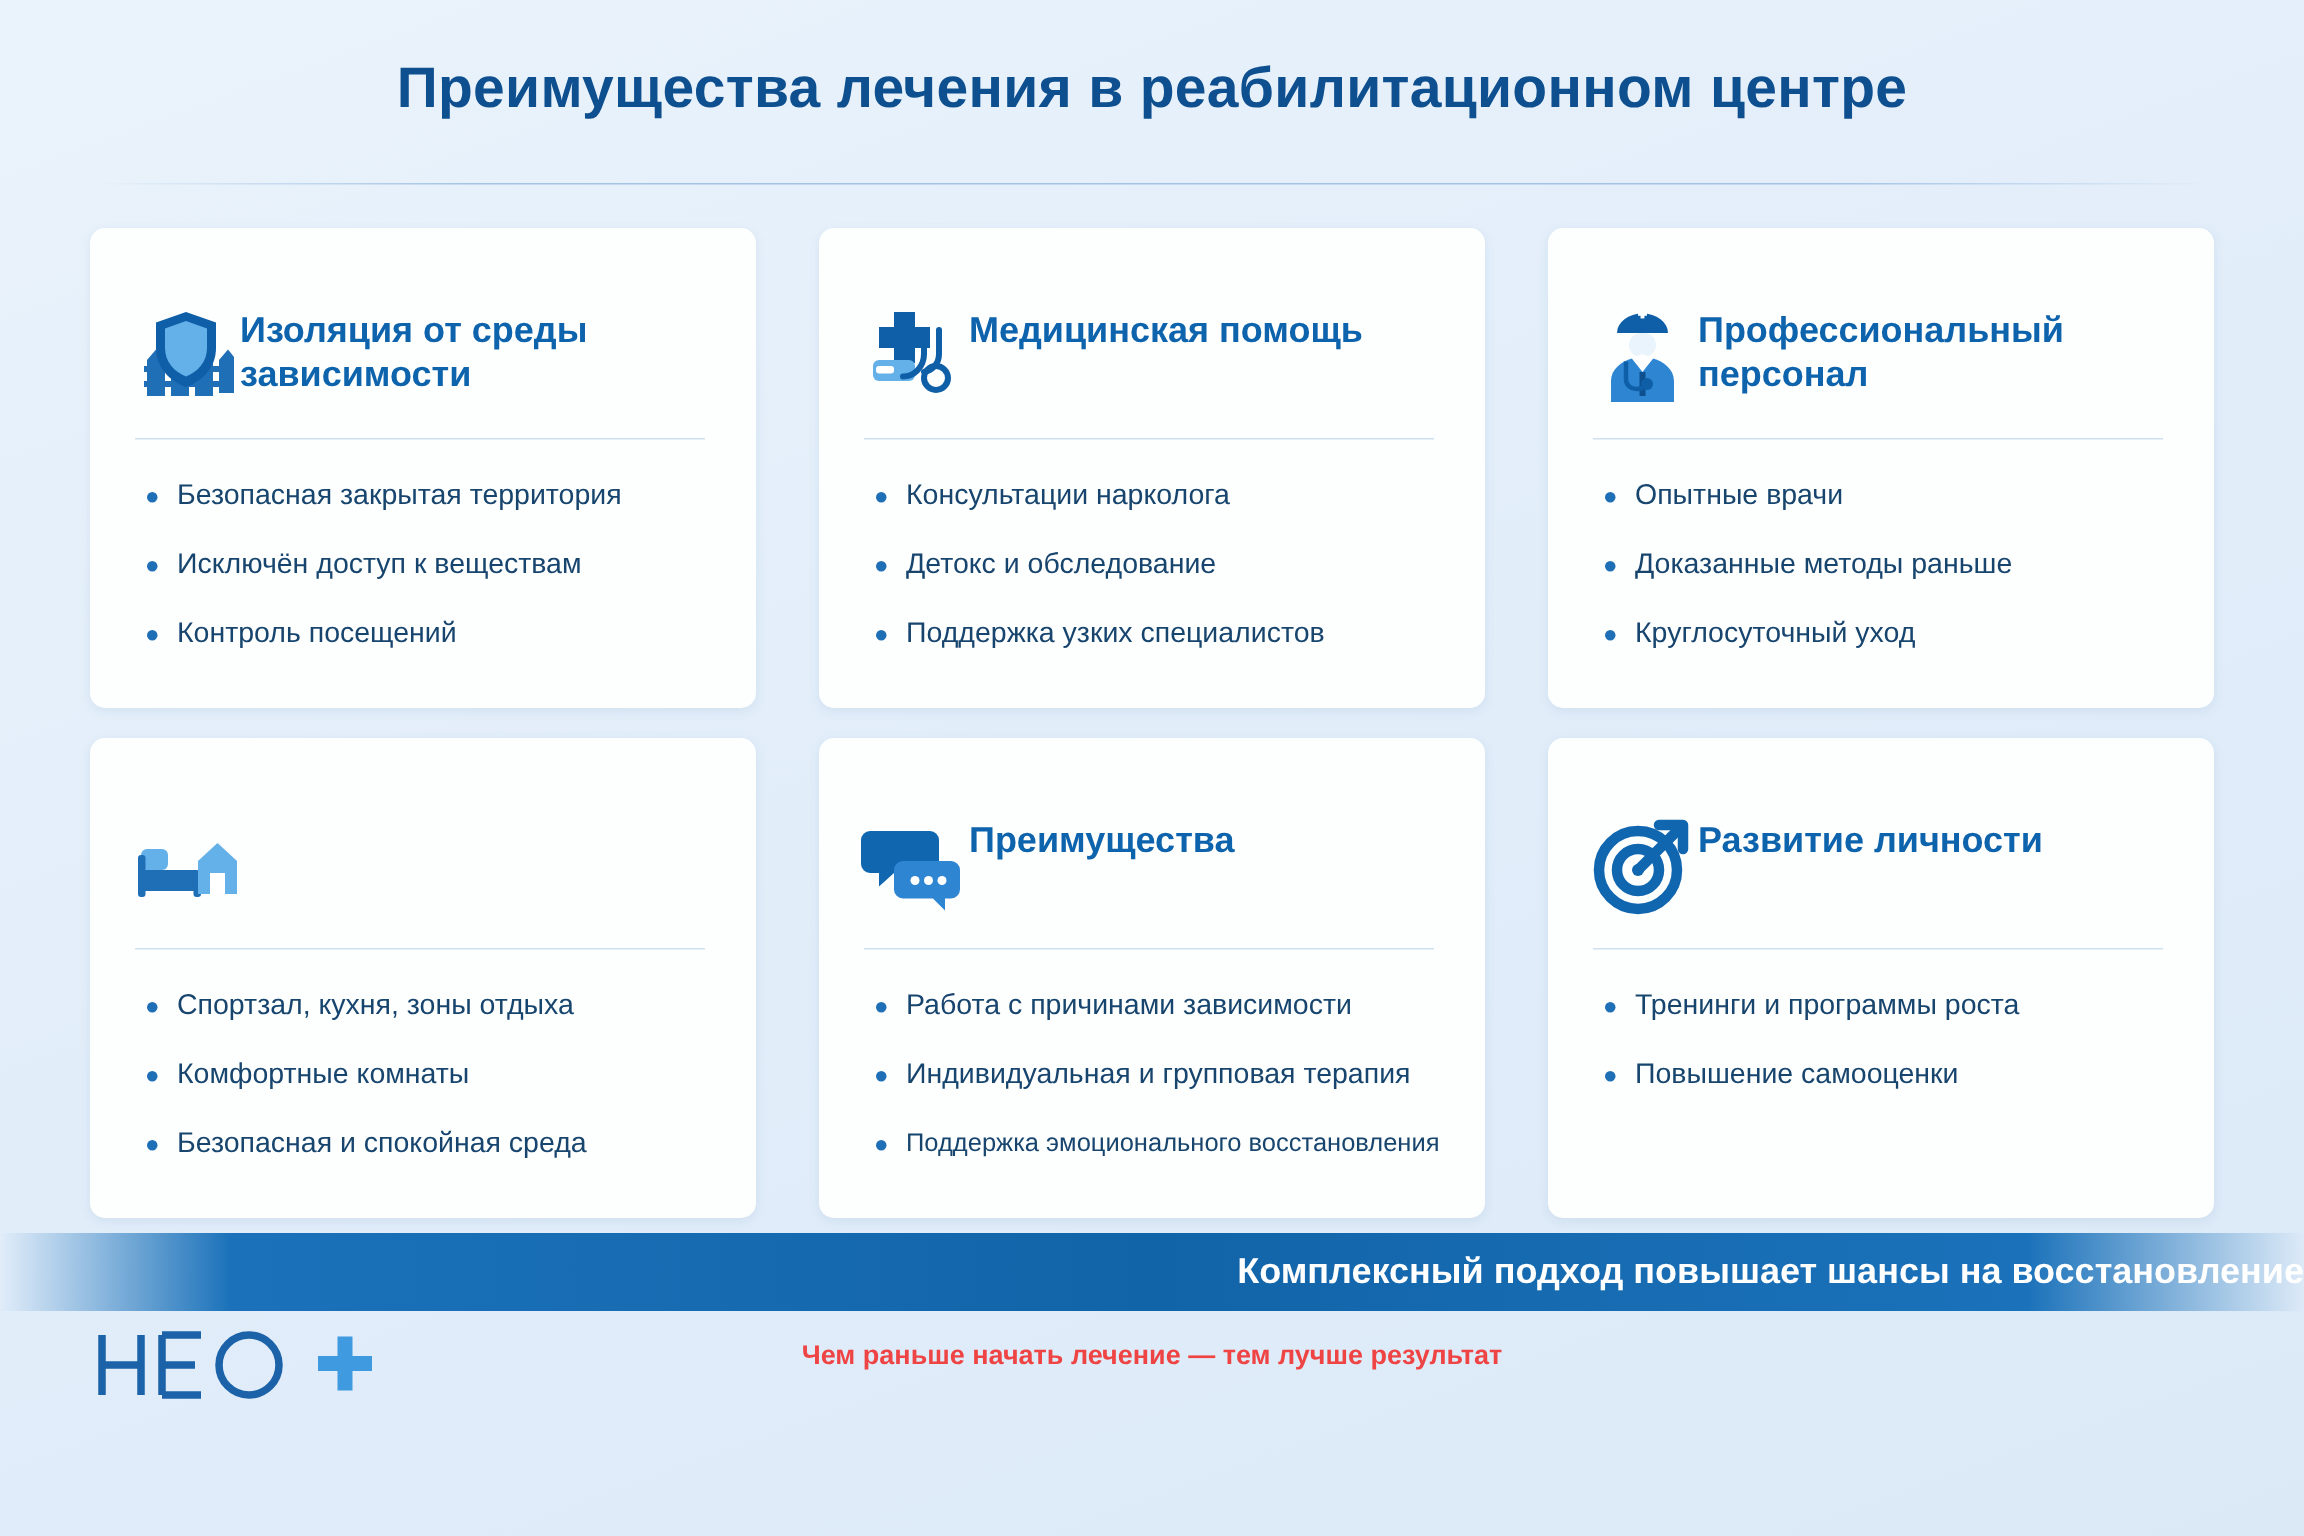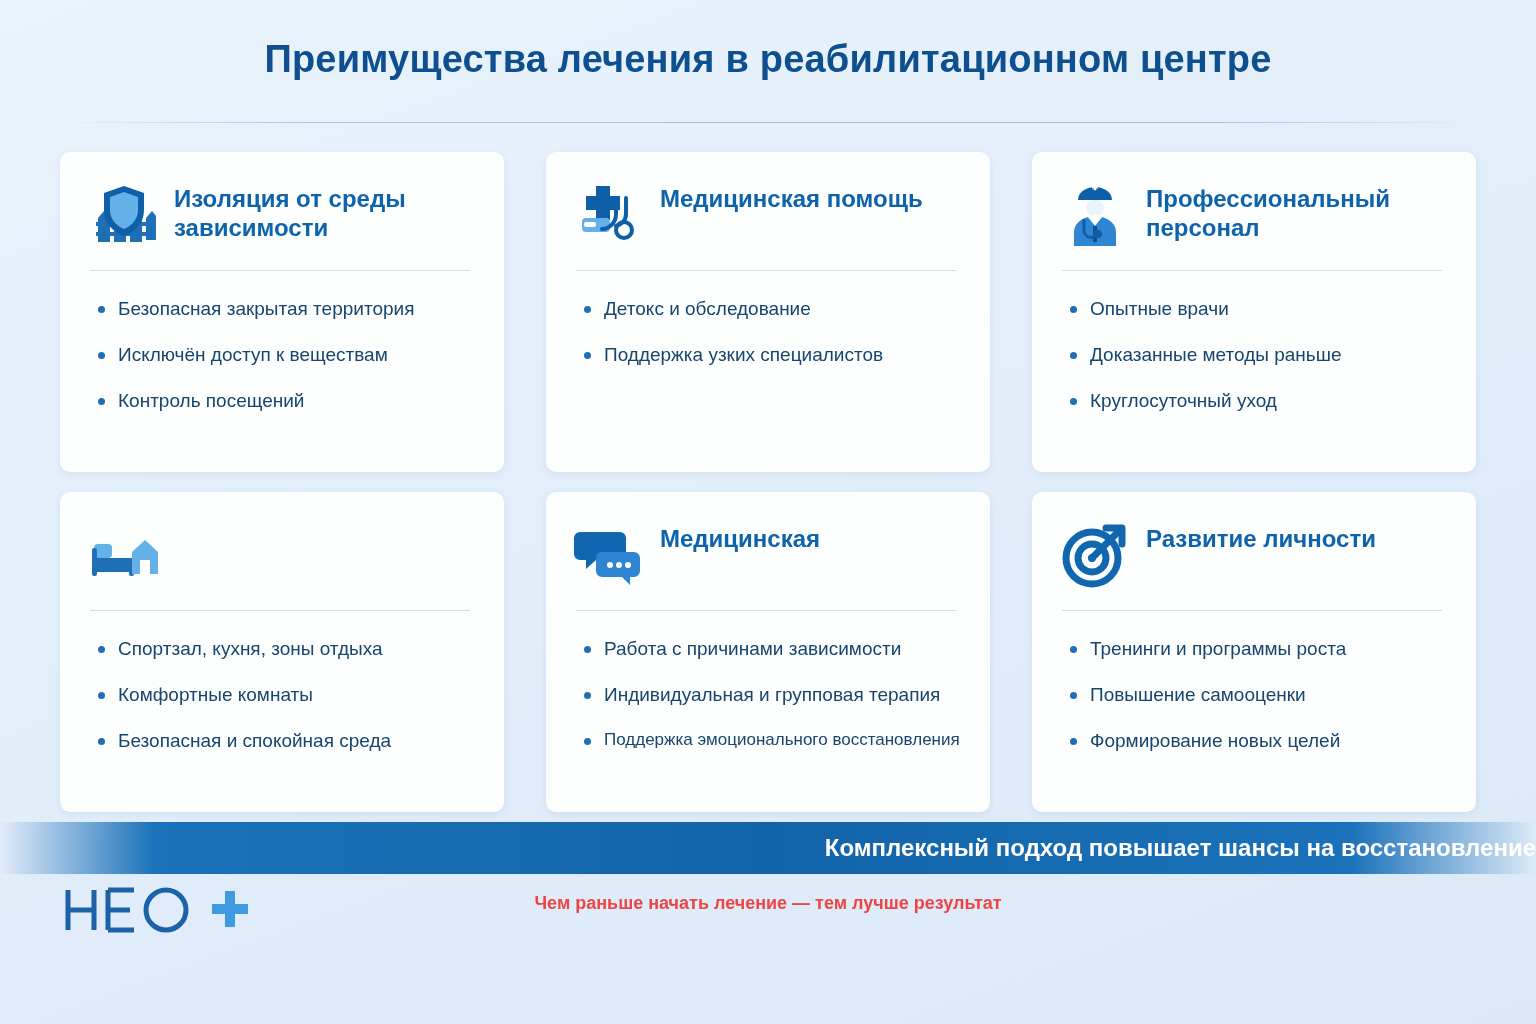--- a/index.html
+++ b/index.html
@@ -60,22 +60,22 @@
     border-radius: 10px;
     box-shadow: 0 2px 7px rgba(60,110,160,0.10);
     height: 320px;
     box-sizing: border-box;
     padding: 26px 30px 20px 26px;
     position: relative;
   }
   .card-head {
     display: flex;
     align-items: flex-start;
-    gap: 14px;
     min-height: 78px;
+    margin-top: 22px;
   }
   .card-icon {
     width: 74px;
     height: 74px;
     flex: 0 0 74px;
     display: flex;
     align-items: center;
     justify-content: center;
   }
   .card-title {
@@ -199,20 +199,21 @@
             <rect x="12" y="44" width="12" height="5" rx="2" fill="#ffffff"></rect>
             <path d="M44 20 v16 c0 9 -7 15 -14 15" stroke="#0e5fa8" stroke-width="4" fill="none" stroke-linecap="round"></path>
             <path d="M54 20 v16 c0 7 -5 11 -10 12" stroke="#0e5fa8" stroke-width="4" fill="none" stroke-linecap="round"></path>
             <circle cx="52" cy="52" r="8" fill="none" stroke="#0e5fa8" stroke-width="4"></circle>
           </svg>
         </div>
         <div class="card-title">Медицинская помощь</div>
       </div>
       <div class="card-rule"></div>
       <ul class="bullets">
+        <li>Консультации нарколога</li>
         <li>Детокс и обследование</li>
         <li>Поддержка узких специалистов</li>
       </ul>
     </div>
 
     <div class="card">
       <div class="card-head">
         <div class="card-icon">
           <svg viewBox="0 0 74 74" width="74" height="74">
             <path d="M20 22 a17 13 0 0 1 34 0 z" fill="#0e5fa8"></path>
@@ -261,21 +262,21 @@
       <div class="card-head">
         <div class="card-icon">
           <svg viewBox="0 0 74 74" width="74" height="74">
             <path d="M8 14 h40 a6 6 0 0 1 6 6 v16 a6 6 0 0 1 -6 6 H24 l-10 9 v-9 H8 a6 6 0 0 1 -6 -6 V20 a6 6 0 0 1 6 -6z" fill="#1166b0"></path>
             <path d="M30 34 h32 a6 6 0 0 1 6 6 v13 a6 6 0 0 1 -6 6 h-4 v8 l-8 -8 H30 a6 6 0 0 1 -6 -6 V40 a6 6 0 0 1 6 -6z" fill="#2e86d3"></path>
             <circle cx="38" cy="47" r="3" fill="#ffffff"></circle>
             <circle cx="47" cy="47" r="3" fill="#ffffff"></circle>
             <circle cx="56" cy="47" r="3" fill="#ffffff"></circle>
           </svg>
         </div>
-        <div class="card-title">Медицинская</div>
+        <div class="card-title">Преимущества</div>
       </div>
       <div class="card-rule"></div>
       <ul class="bullets">
         <li>Работа с причинами зависимости</li>
         <li>Индивидуальная и групповая терапия</li>
         <li class="small">Поддержка эмоционального восстановления</li>
       </ul>
     </div>
 
     <div class="card">
@@ -288,21 +289,20 @@
             <path d="M34 40 L62 12" stroke="#1166b0" stroke-width="7" stroke-linecap="round"></path>
             <path d="M48 10 h16 v16" fill="none" stroke="#1166b0" stroke-width="7" stroke-linecap="round" stroke-linejoin="round"></path>
           </svg>
         </div>
         <div class="card-title">Развитие личности</div>
       </div>
       <div class="card-rule"></div>
       <ul class="bullets">
         <li>Тренинги и программы роста</li>
         <li>Повышение самооценки</li>
-        <li>Формирование новых целей</li>
       </ul>
     </div>
 
   </div>
 
   <div class="footer-band">
     <div class="footer-band-text">Комплексный подход повышает шансы на восстановление</div>
   </div>
 
   <div class="footer-sub">Чем раньше начать лечение — тем лучше результат</div>

